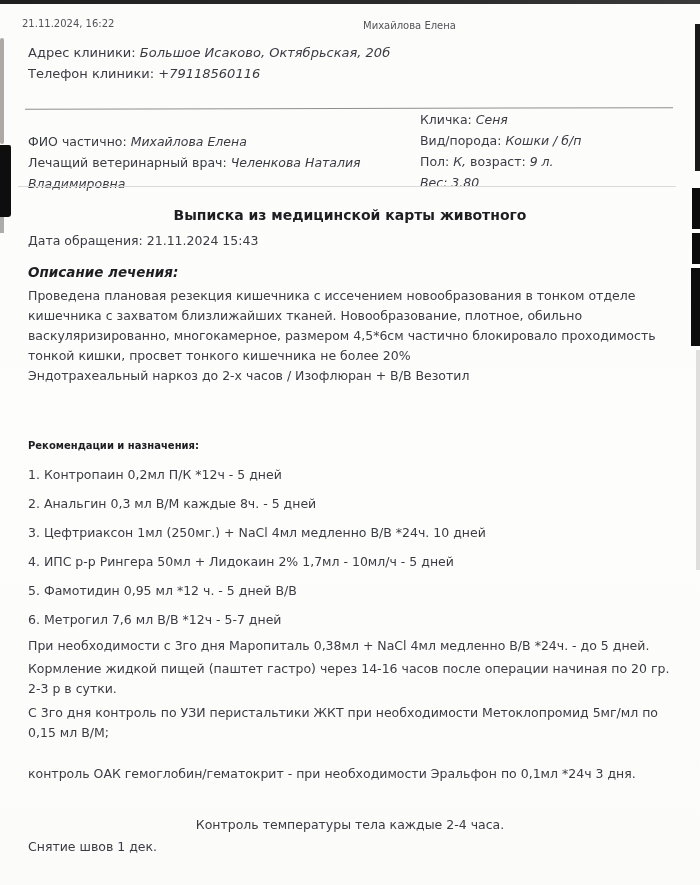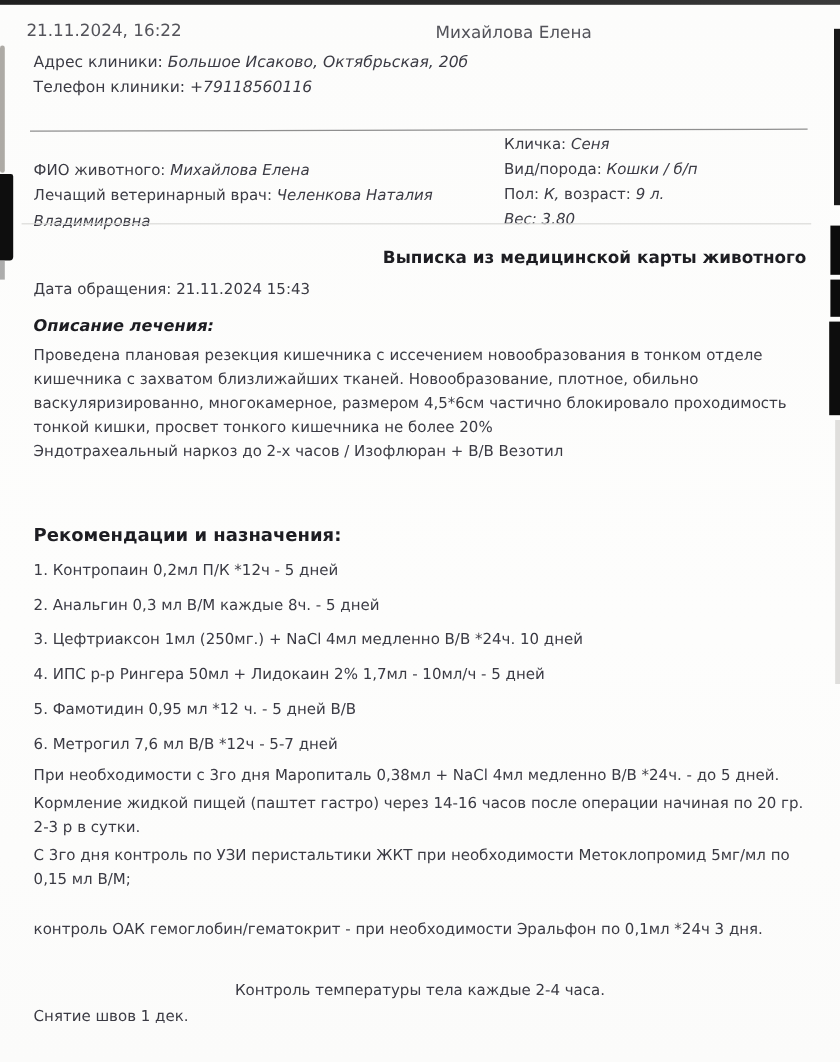--- a/index.html
+++ b/index.html
@@ -20,45 +20,45 @@
   .left-smudge { top: 38px; left: 0; width: 4px; height: 106px; background: #938f88; opacity: .75; border-radius: 2px; }
   .left-blob   { top: 145px; left: 0; width: 11px; height: 72px; background: #0e0e0e; border-radius: 0 2px 3px 0; }
   .left-tail   { top: 217px; left: 0; width: 4px; height: 16px; background: #8a8a8a; opacity:.7; }
   .right-bar-a { top: 24px;  right: 0; width: 5px;  height: 147px; background: #191919; }
   .right-bar-b { top: 188px; right: 0; width: 8px;  height: 41px;  background: #0c0c0c; }
   .right-bar-c { top: 233px; right: 0; width: 8px;  height: 31px;  background: #0c0c0c; }
   .right-bar-d { top: 268px; right: 0; width: 9px;  height: 78px;  background: #0d0d0d; }
   .right-faint { top: 350px; right: 0; width: 4px;  height: 220px; background: #d7d6d3; opacity: .8; }
   
   .meta-row { position: absolute; top: 18px; left: 0; width: 572px; height: 14px;
-              font-size: 14px; color: #53535a; }
+              font-size: 10px; color: #53535a; }
   .meta-date { position: absolute; left: 22px; top: 0; }
   .meta-user { position: absolute; left: 363px; top: 2px; }
   
   .clinic { position: absolute; top: 42px; left: 28px; font-size: 13px; line-height: 21px; }
   .clinic-name { font-size: 15px; font-weight: bold; color: #1d1d22; line-height: 19px; }
   .val-italic { font-style: italic; margin-top: 39px; }
   
   .rule1 { position: absolute; top: 108px; left: 25px; width: 648px; height: 1px;
            background: #8f8f8f; transform: rotate(-0.15deg); }
   .rule2 { position: absolute; top: 186px; left: 18px; width: 658px; height: 1px;
            background: #dadad7; }
   
   .owner  { position: absolute; top: 131px; left: 28px;  width: 372px; font-size: 12.5px; line-height: 21px; }
   .animal { position: absolute; top: 109px; left: 420px; width: 250px; font-size: 12.5px; line-height: 21px; }
   
   .doc { position: absolute; top: 205px; left: 28px; width: 644px;
          font-size: 12.5px; line-height: 20px; }
-  .doc-title { text-align: right; font-weight: bold; font-size: 14px; color: #1d1d22; line-height: 20px; }
+  .doc-title { text-align: center; font-weight: bold; font-size: 14px; color: #1d1d22; line-height: 20px; }
   .date-line { margin-top: 6px; }
   .section-heading { margin-top: 11px; font-weight: bold; font-size: 13.5px; color: #1d1d22; font-style: italic; }
   .para-main  { margin-top: 4px; }
   .para-anesthesia { margin-top: 0; }
   .para-drugs { margin-top: 2px; }
-  .rec-heading { margin-top: 50px; font-weight: bold; font-size: 15px; color: #1d1d22; }
+  .rec-heading { margin-top: 50px; font-weight: bold; font-size: 10px; color: #1d1d22; }
   .rec-item { margin-top: 9px; }
   .rec-item:first-of-type { margin-top: 8px; }
   .note { margin-top: 4px; }
   .note-0 { margin-top: 6px; }
   .note-1 { margin-top: 3px; }
   .note-2 { margin-top: 4px; }
   .note-3 { margin-top: 21px; }
   .note-4 { margin-top: 31px; text-align: center; }
   .note-5 { margin-top: 2px; }
 </style>
@@ -90,21 +90,21 @@
     <div>
       <span>Телефон клиники:</span>
       <span class="val-italic">+79118560116</span>
     </div>
   </div>
 
   <div class="rule1"></div>
 
   <div class="owner">
     <div>
-      <span>ФИО животного:</span>
+      <span>ФИО частично:</span>
       <span class="val-italic">Михайлова Елена</span>
     </div>
     <div>
       <span>Лечащий ветеринарный врач:</span>
       <span class="val-italic">Челенкова Наталия Владимировна</span>
     </div>
   </div>
 
   <div class="animal">
     <div>

